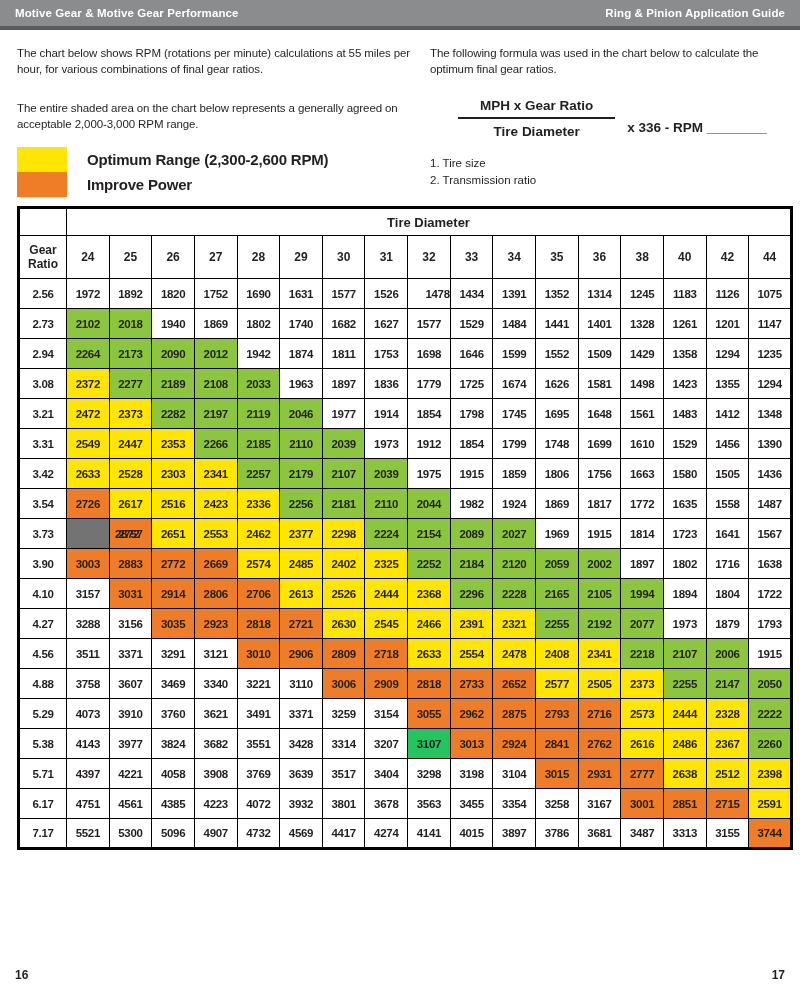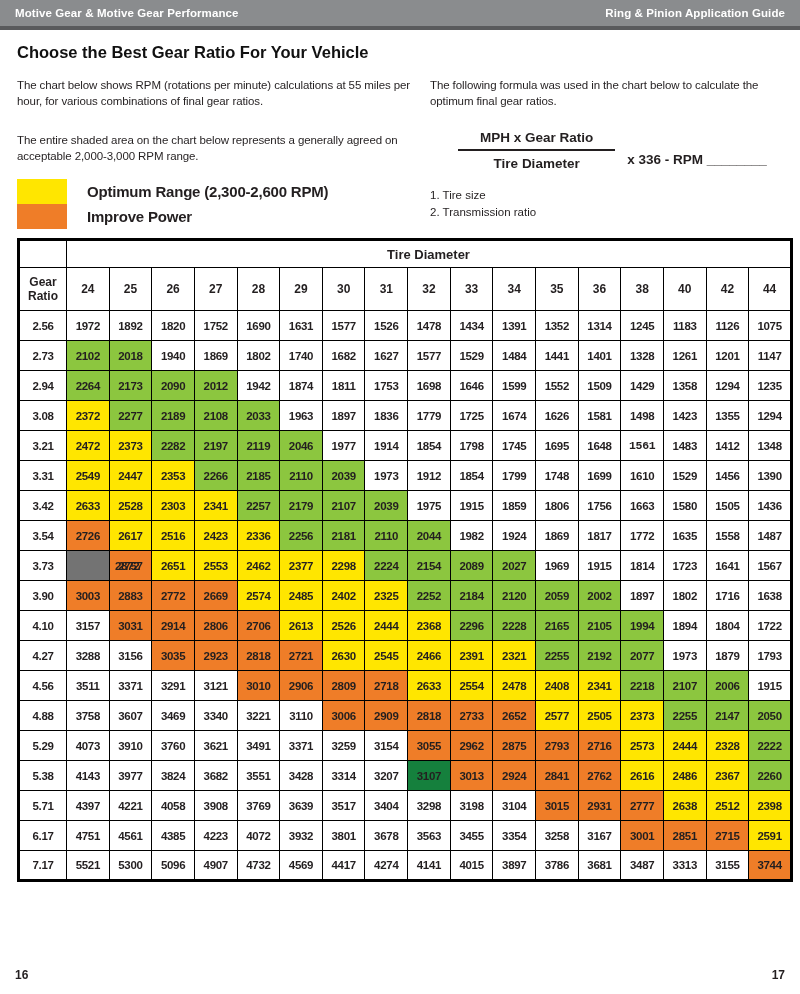--- a/index.html
+++ b/index.html
@@ -56,21 +56,20 @@
 </head>
 <body>
 
 <div class="header-bar">
   <span>Motive Gear &amp; Motive Gear Performance</span>
   <span>Ring &amp; Pinion Application Guide</span>
 </div>
 
 <div class="content">
 
-  <div class="page-title">Choose the Best Gear Ratio For Your Vehicle</div>
 
   <div class="intro-row">
     <div class="col-left">
       <p class="body-text">The chart below shows RPM (rotations per minute) calculations at 55 miles per hour, for various combinations of final gear ratios.</p>
       <p class="body-text">The entire shaded area on the chart below represents a generally agreed on acceptable 2,000-3,000 RPM range.</p>
       <div class="legend">
         <div class="legend-row">
           <div class="legend-swatch" style="background: rgb(255, 230, 0);"></div>
           <span class="legend-label">Optimum Range (2,300-2,600 RPM)</span>
         </div>
@@ -130,21 +129,21 @@
         <tr>
           <th>2.56</th>
           <td style="background: rgb(255, 255, 255);">1972</td>
           <td style="background: rgb(255, 255, 255);">1892</td>
           <td style="background: rgb(255, 255, 255);">1820</td>
           <td style="background: rgb(255, 255, 255);">1752</td>
           <td style="background: rgb(255, 255, 255);">1690</td>
           <td style="background: rgb(255, 255, 255);">1631</td>
           <td style="background: rgb(255, 255, 255);">1577</td>
           <td style="background: rgb(255, 255, 255);">1526</td>
-          <td style="background: rgb(255, 255, 255);">1478</td>
+          <td style="background: rgb(255, 255, 255); text-align: right;">1478</td>
           <td style="background: rgb(255, 255, 255);">1434</td>
           <td style="background: rgb(255, 255, 255);">1391</td>
           <td style="background: rgb(255, 255, 255);">1352</td>
           <td style="background: rgb(255, 255, 255);">1314</td>
           <td style="background: rgb(255, 255, 255);">1245</td>
           <td style="background: rgb(255, 255, 255);">1183</td>
           <td style="background: rgb(255, 255, 255);">1126</td>
           <td style="background: rgb(255, 255, 255);">1075</td>
         </tr>
         <tr>
@@ -215,21 +214,21 @@
           <td style="background: rgb(140, 198, 63);">2197</td>
           <td style="background: rgb(140, 198, 63);">2119</td>
           <td style="background: rgb(140, 198, 63);">2046</td>
           <td style="background: rgb(255, 255, 255);">1977</td>
           <td style="background: rgb(255, 255, 255);">1914</td>
           <td style="background: rgb(255, 255, 255);">1854</td>
           <td style="background: rgb(255, 255, 255);">1798</td>
           <td style="background: rgb(255, 255, 255);">1745</td>
           <td style="background: rgb(255, 255, 255);">1695</td>
           <td style="background: rgb(255, 255, 255);">1648</td>
-          <td style="background: rgb(255, 255, 255); font-family: Liberation Mono, monospace;">1561</td>
+          <td style="background: rgb(255, 255, 255);">1561</td>
           <td style="background: rgb(255, 255, 255);">1483</td>
           <td style="background: rgb(255, 255, 255);">1412</td>
           <td style="background: rgb(255, 255, 255);">1348</td>
         </tr>
         <tr>
           <th>3.31</th>
           <td style="background: rgb(255, 230, 0);">2549</td>
           <td style="background: rgb(255, 230, 0);">2447</td>
           <td style="background: rgb(255, 230, 0);">2353</td>
           <td style="background: rgb(140, 198, 63);">2266</td>
@@ -430,21 +429,21 @@
         <tr>
           <th>5.38</th>
           <td style="background: rgb(255, 255, 255);">4143</td>
           <td style="background: rgb(255, 255, 255);">3977</td>
           <td style="background: rgb(255, 255, 255);">3824</td>
           <td style="background: rgb(255, 255, 255);">3682</td>
           <td style="background: rgb(255, 255, 255);">3551</td>
           <td style="background: rgb(255, 255, 255);">3428</td>
           <td style="background: rgb(255, 255, 255);">3314</td>
           <td style="background: rgb(255, 255, 255);">3207</td>
-          <td style="background: #15803d;">3107</td>
+          <td style="background: #22c55e;">3107</td>
           <td style="background: rgb(239, 125, 40);">3013</td>
           <td style="background: rgb(239, 125, 40);">2924</td>
           <td style="background: rgb(239, 125, 40);">2841</td>
           <td style="background: rgb(239, 125, 40);">2762</td>
           <td style="background: rgb(255, 230, 0);">2616</td>
           <td style="background: rgb(255, 230, 0);">2486</td>
           <td style="background: rgb(255, 230, 0);">2367</td>
           <td style="background: rgb(140, 198, 63);">2260</td>
         </tr>
         <tr>

